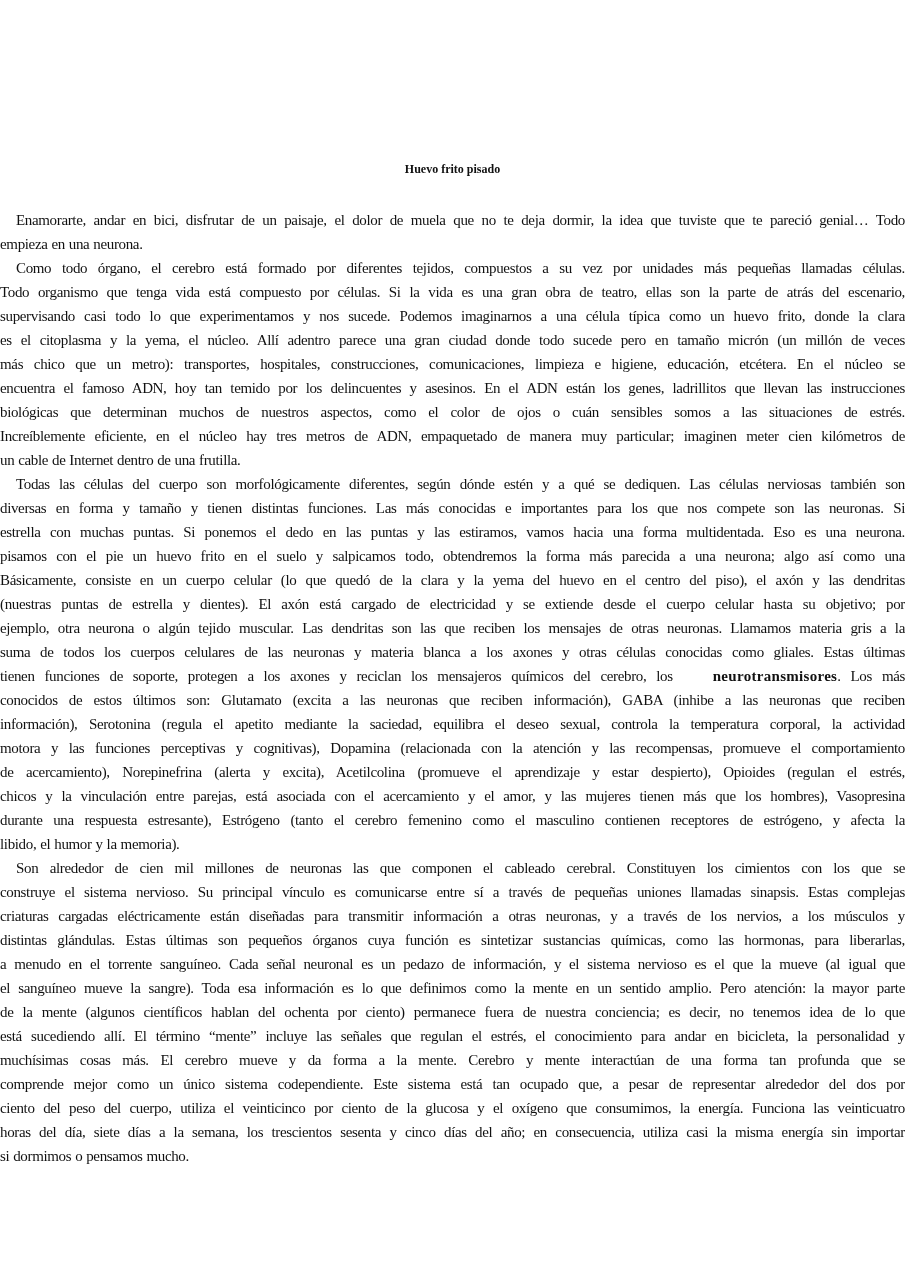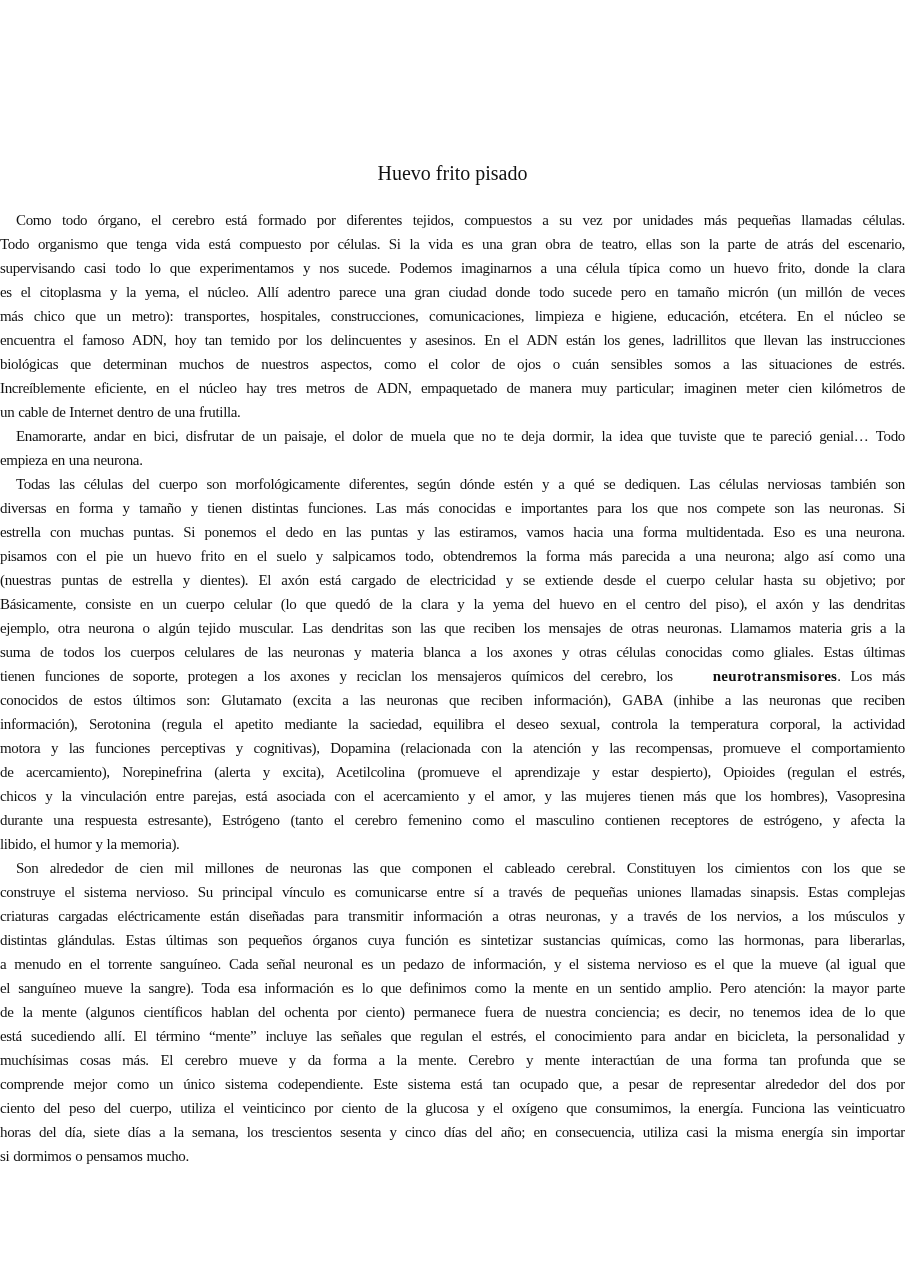--- a/index.html
+++ b/index.html
@@ -1,19 +1,19 @@
 <!DOCTYPE html>
 <html><head>
 <meta charset="utf-8">
 <style>
   html, body { margin: 0; padding: 0; background: #ffffff; }
   body { width: 905px; height: 1280px; position: relative; overflow: hidden; color: #111; }
   .title {
     position: absolute; top: 162px; left: 0; width: 905px; text-align: center;
-    font-family: "Liberation Serif", serif; font-size: 20px; color: #111;
+    font-family: "Liberation Serif", serif; font-size: 12px; color: #111; font-weight: bold;
   }
   .body-text {
     position: absolute; top: 208px; left: 0; width: 905px;
     font-family: "Liberation Serif", serif; font-size: 15px; color: #111;
   }
   .line {
     height: 24px; line-height: 24px; white-space: nowrap;
     text-align: justify; text-align-last: justify;
     letter-spacing: -0.35px; word-spacing: 0.5px;
   }
@@ -23,43 +23,43 @@
   .gap { display: inline-block; width: 40px; }
 </style>
 </head>
 <body>
 
 <div class="title">Huevo frito pisado</div>
 
 <div class="body-text">
 
   <div>
+    <div class="line indent">Enamorarte, andar en bici, disfrutar de un paisaje, el dolor de muela que no te deja dormir, la idea que tuviste que te pareció genial… Todo</div>
+    <div class="line last">empieza en una neurona.</div>
+  </div>
+
+  <div>
     <div class="line indent">Como todo órgano, el cerebro está formado por diferentes tejidos, compuestos a su vez por unidades más pequeñas llamadas células.</div>
     <div class="line">Todo organismo que tenga vida está compuesto por células. Si la vida es una gran obra de teatro, ellas son la parte de atrás del escenario,</div>
     <div class="line">supervisando casi todo lo que experimentamos y nos sucede. Podemos imaginarnos a una célula típica como un huevo frito, donde la clara</div>
     <div class="line">es el citoplasma y la yema, el núcleo. Allí adentro parece una gran ciudad donde todo sucede pero en tamaño micrón (un millón de veces</div>
     <div class="line">más chico que un metro): transportes, hospitales, construcciones, comunicaciones, limpieza e higiene, educación, etcétera. En el núcleo se</div>
     <div class="line">encuentra el famoso ADN, hoy tan temido por los delincuentes y asesinos. En el ADN están los genes, ladrillitos que llevan las instrucciones</div>
     <div class="line">biológicas que determinan muchos de nuestros aspectos, como el color de ojos o cuán sensibles somos a las situaciones de estrés.</div>
     <div class="line">Increíblemente eficiente, en el núcleo hay tres metros de ADN, empaquetado de manera muy particular; imaginen meter cien kilómetros de</div>
     <div class="line last">un cable de Internet dentro de una frutilla.</div>
   </div>
 
   <div>
-    <div class="line indent">Enamorarte, andar en bici, disfrutar de un paisaje, el dolor de muela que no te deja dormir, la idea que tuviste que te pareció genial… Todo</div>
-    <div class="line last">empieza en una neurona.</div>
-  </div>
-
-  <div>
     <div class="line indent">Todas las células del cuerpo son morfológicamente diferentes, según dónde estén y a qué se dediquen. Las células nerviosas también son</div>
     <div class="line">diversas en forma y tamaño y tienen distintas funciones. Las más conocidas e importantes para los que nos compete son las neuronas. Si</div>
     <div class="line">estrella con muchas puntas. Si ponemos el dedo en las puntas y las estiramos, vamos hacia una forma multidentada. Eso es una neurona.</div>
     <div class="line">pisamos con el pie un huevo frito en el suelo y salpicamos todo, obtendremos la forma más parecida a una neurona; algo así como una</div>
+    <div class="line">Básicamente, consiste en un cuerpo celular (lo que quedó de la clara y la yema del huevo en el centro del piso), el axón y las dendritas</div>
     <div class="line">(nuestras puntas de estrella y dientes). El axón está cargado de electricidad y se extiende desde el cuerpo celular hasta su objetivo; por</div>
-    <div class="line">Básicamente, consiste en un cuerpo celular (lo que quedó de la clara y la yema del huevo en el centro del piso), el axón y las dendritas</div>
     <div class="line">ejemplo, otra neurona o algún tejido muscular. Las dendritas son las que reciben los mensajes de otras neuronas. Llamamos materia gris a la</div>
     <div class="line">suma de todos los cuerpos celulares de las neuronas y materia blanca a los axones y otras células conocidas como gliales. Estas últimas</div>
     <div class="line"><span>tienen funciones de soporte, protegen a los axones y reciclan los mensajeros químicos del cerebro, los</span><span class="gap"></span><span class="bold">neurotransmisores</span><span>. Los más</span></div>
     <div class="line">conocidos de estos últimos son: Glutamato (excita a las neuronas que reciben información), GABA (inhibe a las neuronas que reciben</div>
     <div class="line">información), Serotonina (regula el apetito mediante la saciedad, equilibra el deseo sexual, controla la temperatura corporal, la actividad</div>
     <div class="line">motora y las funciones perceptivas y cognitivas), Dopamina (relacionada con la atención y las recompensas, promueve el comportamiento</div>
     <div class="line">de acercamiento), Norepinefrina (alerta y excita), Acetilcolina (promueve el aprendizaje y estar despierto), Opioides (regulan el estrés,</div>
     <div class="line">chicos y la vinculación entre parejas, está asociada con el acercamiento y el amor, y las mujeres tienen más que los hombres), Vasopresina</div>
     <div class="line">durante una respuesta estresante), Estrógeno (tanto el cerebro femenino como el masculino contienen receptores de estrógeno, y afecta la</div>
     <div class="line last">libido, el humor y la memoria).</div>

